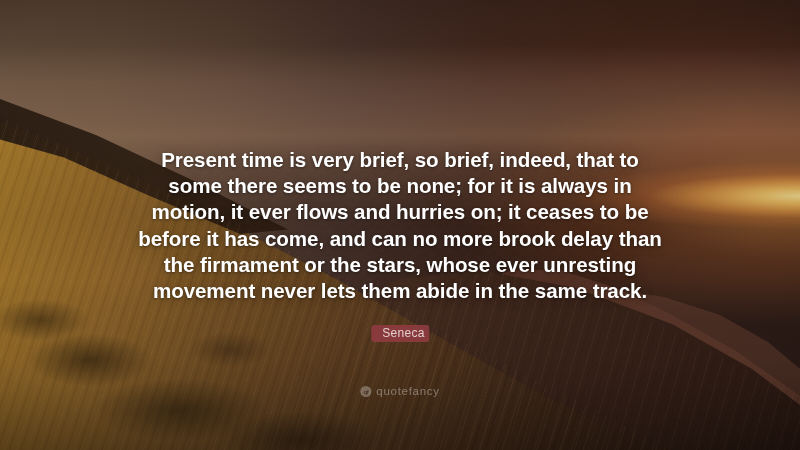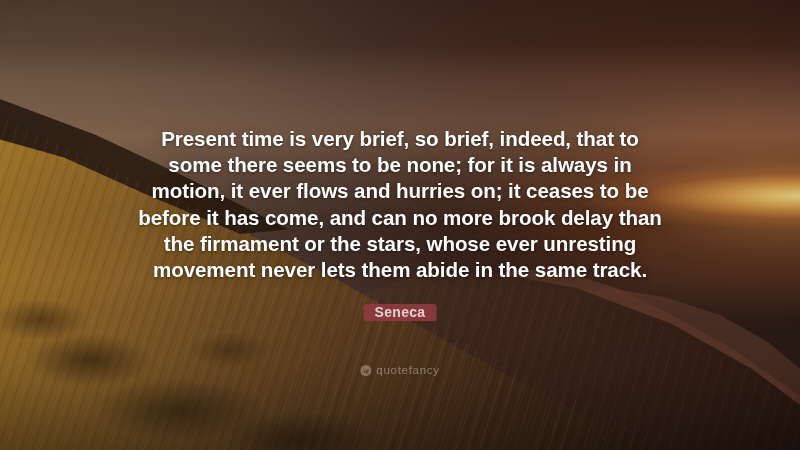--- a/index.html
+++ b/index.html
@@ -183,20 +183,21 @@
       rgba(0,0,0,0.00) 80%);
   }
 
   
   #content {
     position: absolute;
     inset: 0;
     display: flex;
     flex-direction: column;
     align-items: center;
+    margin-top: 21px;
   }
 
   #quote-text {
     position: absolute;
     left: 50%;
     transform: translateX(-50%);
     top: 126px;
     width: 528px;
     text-align: center;
     color: #ffffff;
@@ -208,24 +209,24 @@
     white-space: pre-wrap;
   }
 
   #author-badge {
     position: absolute;
     left: 50%;
     transform: translateX(-50%);
     top: 304px;
     background: #8d3b40;
     color: #f2dcdc;
-    font-size: 14px;
-    font-weight: bold;
+    font-size: 12px;
+    font-weight: normal;
     letter-spacing: 0.3px;
-    padding: 4px 11px 4px 11px;
+    padding: 4px 4px 4px 11px;
     border-radius: 3px;
     line-height: 9px;
     opacity: 0.92;
   }
 
   #watermark {
     position: absolute;
     left: 50%;
     transform: translateX(-50%);
     top: 364px;

